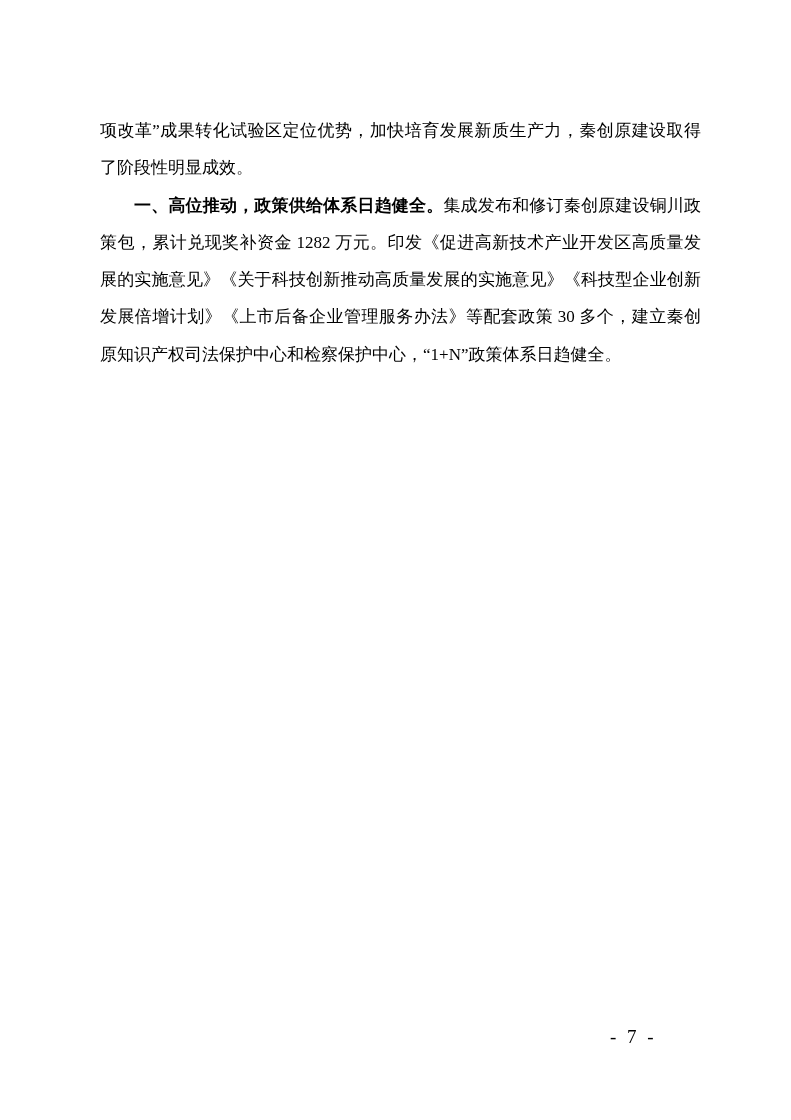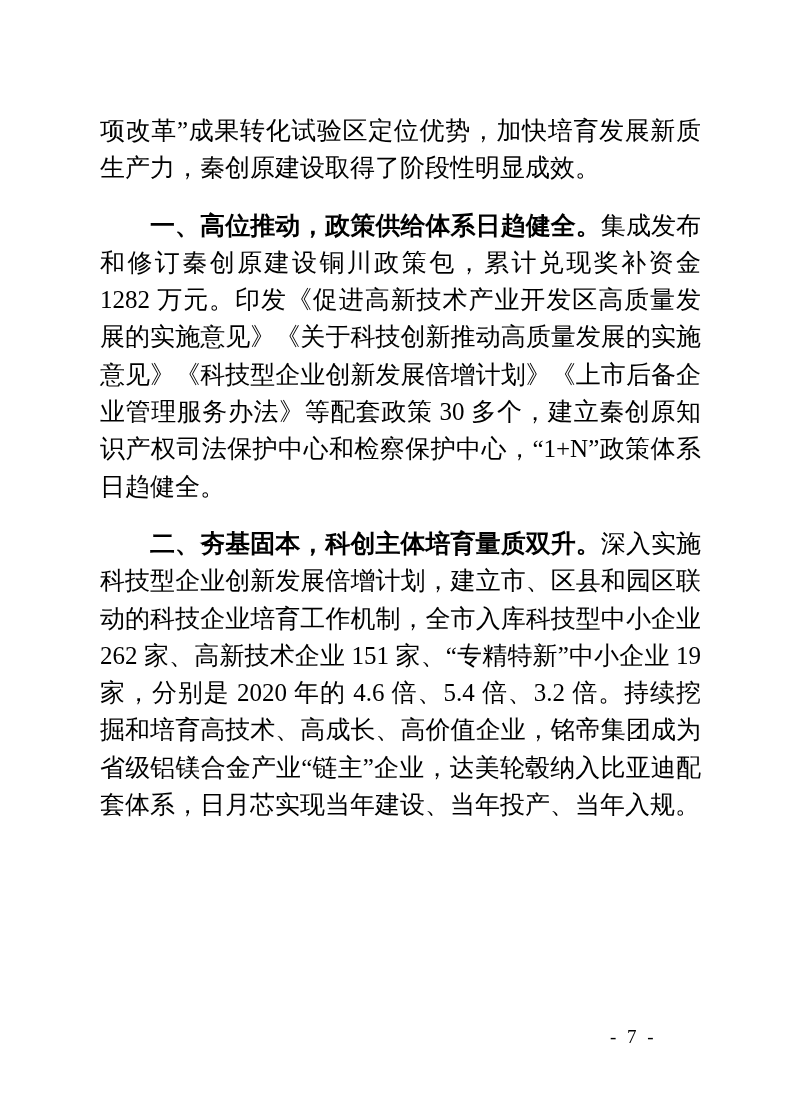--- a/index.html
+++ b/index.html
@@ -17,31 +17,30 @@
     color: #000000;
   }
   .text-block {
     position: absolute;
     left: 100px;
     top: 112px;
     width: 601px;
   }
   .para {
     margin: 0;
-    font-size: 25px;
+    font-size: 17px;
     line-height: 37.3px;
     text-align: justify;
     text-justify: inter-character;
     font-family: "Liberation Serif", "DejaVu Serif", serif;
     color: #000000;
     word-break: normal;
   }
   .para.indent {
     text-indent: 2em;
-    margin-top: 20px;
   }
   .sec-heading {
     font-family: "Liberation Sans", "DejaVu Sans", sans-serif;
     font-weight: 700;
   }
   .page-number {
     position: absolute;
     top: 1026px;
     left: 610px;
     font-size: 19px;
@@ -55,19 +54,18 @@
 </head>
 <body>
 
 <div class="page">
   <div class="text-block">
 
     <p class="para"><span>项改革”成果转化试验区定位优势，加快培育发展新质生产力，秦创原建设取得了阶段性明显成效。</span></p>
 
     <p class="para indent"><span class="sec-heading">一、高位推动，政策供给体系日趋健全。</span><span>集成发布和修订秦创原建设铜川政策包，累计兑现奖补资金 1282 万元。印发《促进高新技术产业开发区高质量发展的实施意见》《关于科技创新推动高质量发展的实施意见》《科技型企业创新发展倍增计划》《上市后备企业管理服务办法》等配套政策 30 多个，建立秦创原知识产权司法保护中心和检察保护中心，“1+N”政策体系日趋健全。</span></p>
 
-    <p class="para indent"><span class="sec-heading">二、夯基固本，科创主体培育量质双升。</span><span>深入实施科技型企业创新发展倍增计划，建立市、区县和园区联动的科技企业培育工作机制，全市入库科技型中小企业 262 家、高新技术企业 151 家、“专精特新”中小企业 19 家，分别是 2020 年的 4.6 倍、5.4 倍、3.2 倍。持续挖掘和培育高技术、高成长、高价值企业，铭帝集团成为省级铝镁合金产业“链主”企业，达美轮毂纳入比亚迪配套体系，日月芯实现当年建设、当年投产、当年入规。</span></p>
 
 
   </div>
 
   <div class="page-number">- 7 -</div>
 </div>
 
 </body></html>

